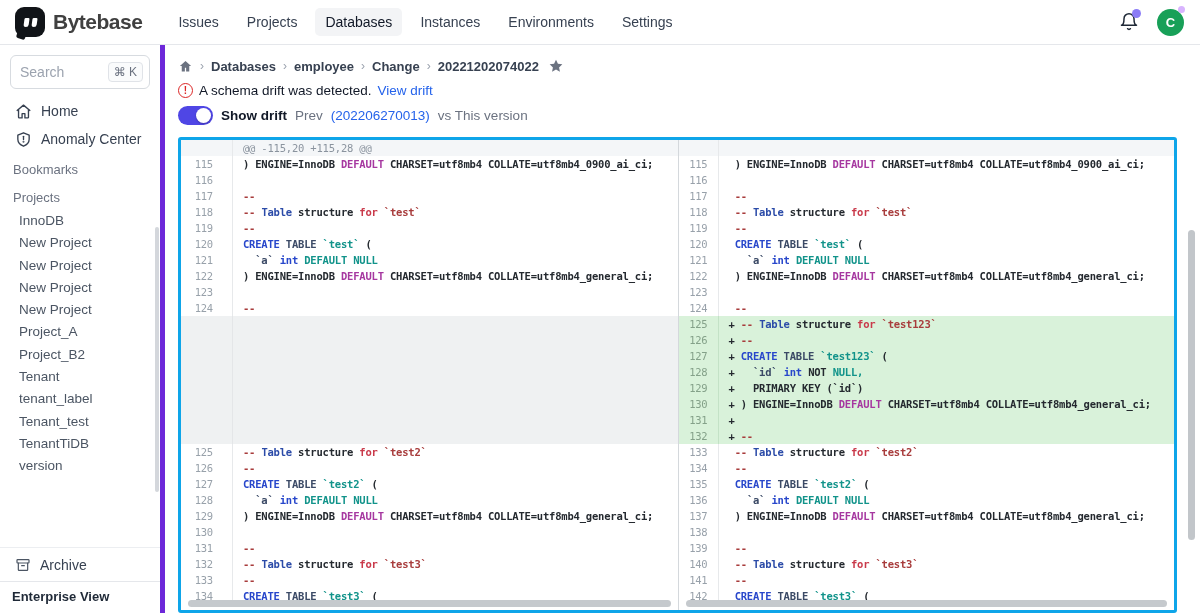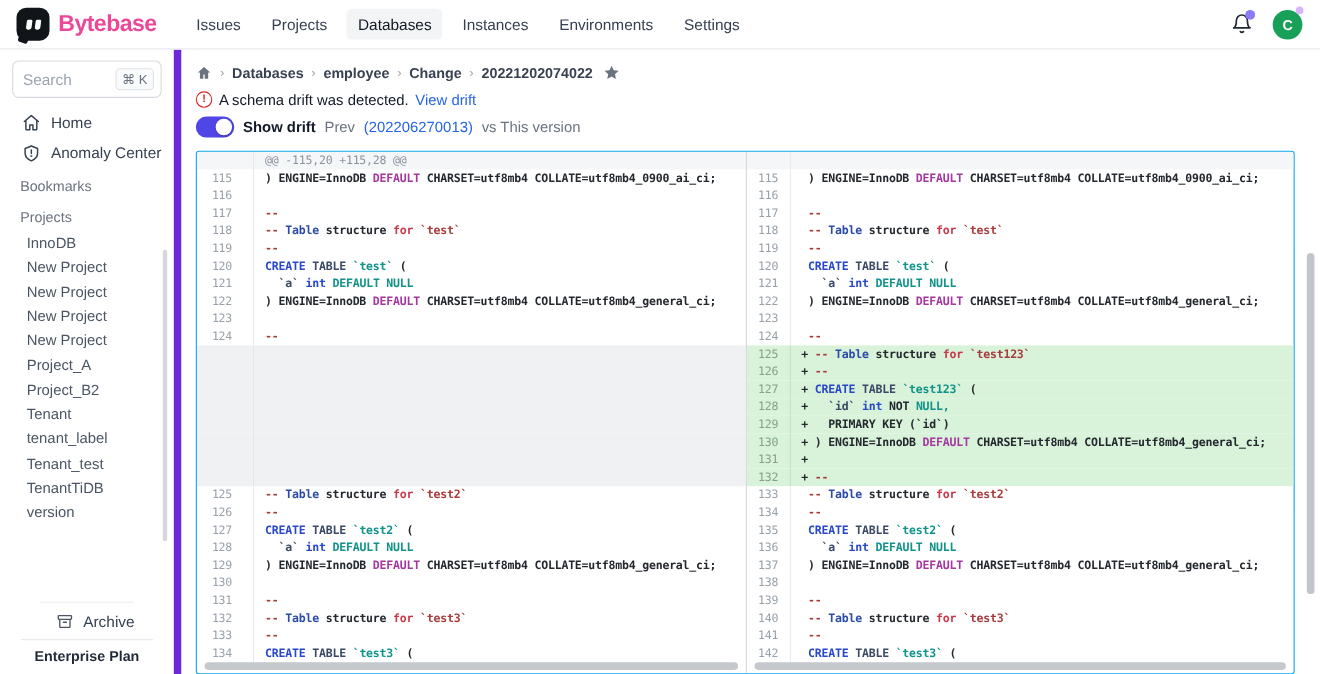--- a/index.html
+++ b/index.html
@@ -9,37 +9,37 @@
   
   .topbar { position:absolute; left:0; top:0; width:1200px; height:45px;
     background:#fff; border-bottom:1px solid #e5e7eb; display:flex; align-items:center; z-index:5; }
   .brand { display:flex; align-items:center; gap:8px; padding:0 14px 0 15px; cursor:pointer; }
   .logo { width:30px; height:30px; background:#111418; border-radius:9px; position:relative;
     display:flex; align-items:center; justify-content:center; }
   .logo:after { content:""; position:absolute; left:2px; bottom:-2px; width:9px; height:9px;
     background:#111418; border-radius:2px; transform:rotate(18deg); }
   .logo .q { width:5px; height:9px; background:#fff; border-radius:1.5px 1.5px 3px 3px;
     margin:0 1.5px; transform:skewX(-8deg); position:relative; z-index:1; }
-  .brand-text { font-size:21px; font-weight:800; color:#ec4899; letter-spacing:-0.5px; }
+  .brand-text { font-size:21px; font-weight:800; color:#404040; letter-spacing:-0.5px; }
   .nav-items { display:flex; align-items:center; gap:8px; margin-left:12px; }
   .nav-item { font-size:14px; color:#374151; padding:6px 10px; border-radius:5px; cursor:pointer; }
   .nav-item.active { background:#f3f4f6; color:#111827; }
   .topbar-right { margin-left:auto; display:flex; align-items:center; gap:18px; padding-right:16px; }
   .bell { position:relative; width:20px; height:20px; cursor:pointer; }
   .bell-dot { position:absolute; right:-2px; top:-3px; width:9px; height:9px; border-radius:50%;
     background:#8b7cf6; }
   .avatar { width:27px; height:27px; border-radius:50%; background:#18a058; color:#fff;
     font-size:13px; font-weight:600; display:flex; align-items:center; justify-content:center;
     position:relative; cursor:pointer; }
   .avatar-dot { position:absolute; right:-1px; top:-3px; width:7px; height:7px; border-radius:50%;
     background:#d8b4fe; }
 
   
   .sidebar { position:absolute; left:0; top:45px; width:165px; height:568px;
-    border-right:7px solid #6d28d9; background:#fff; display:flex; flex-direction:column;align-items:center; }
+    border-right:5px solid #6d28d9; background:#fff; display:flex; flex-direction:column; }
   .search-box { margin:10px 10px 8px 10px; height:34px; border:1px solid #d7dbe0; border-radius:6px;
     display:flex; align-items:center; padding:0 6px 0 9px; gap:4px; }
   .search-box input { border:none; outline:none; width:80px; font-size:14px;
     font-family:"Liberation Sans", sans-serif; color:#374151; }
   .search-box input::placeholder { color:#9ca3af; }
   .kbd { margin-left:auto; border:1px solid #e0e3e8; background:#fafbfc; border-radius:4px;
     font-size:12px; color:#6b7280; padding:2px 5px; white-space:nowrap; }
   .side-scroll { flex:1; overflow:hidden; position:relative; }
   .snav-item { display:flex; align-items:center; gap:9px; padding:6px 6px 6px 15px; height:28px;
     font-size:14px; color:#374151; cursor:pointer; }
@@ -69,21 +69,21 @@
     font-size:13.5px; }
   .toggle { width:35px; height:19px; border-radius:10px; background:#4f46e5; position:relative;
     cursor:pointer; flex-shrink:0; }
   .toggle .knob { position:absolute; right:2px; top:2px; width:15px; height:15px; border-radius:50%;
     background:#fff; box-shadow:0 1px 2px rgba(0,0,0,.25); }
   .toggle-label { font-weight:700; color:#111827; }
   .muted { color:#6b7280; }
 
   
   .diff-panel { position:absolute; left:13px; top:92px; width:999px; height:476px;
-    border:1px solid #0ea5e9; border-radius:3px; background:#fff; display:flex; overflow:hidden; }
+    border:3px solid #0ea5e9; border-radius:3px; background:#fff; display:flex; overflow:hidden; }
   .pane { width:50%; position:relative; overflow:hidden; }
   .pane.right { border-left:1px solid #d4d8dc; }
   .diff-row { display:flex; height:16px; line-height:16px; white-space:pre;
     font-family:"DejaVu Sans Mono","Liberation Mono",monospace; font-size:10.5px;
     letter-spacing:-0.2px; font-weight:600; }
   .diff-row .num { flex-shrink:0; text-align:right; color:#98a1aa; font-weight:400;
     border-right:1px solid #e7e9eb; }
   .pane.left .num { width:52px; padding-right:19px; }
   .pane.right .num { width:40px; padding-right:10px; }
   .diff-row .code { padding-left:10px; overflow:hidden; flex:1; }
@@ -181,21 +181,21 @@
   <div class="archive-row">
     <span class="ic">
       <svg width="16" height="16" viewBox="0 0 24 24" fill="none" stroke="#4b5563" stroke-width="1.8" stroke-linecap="round" stroke-linejoin="round">
           <rect x="3" y="4" width="18" height="5" rx="1"></rect>
           <path d="M5 9v10a1 1 0 001 1h12a1 1 0 001-1V9"></path>
           <path d="M10 13h4"></path>
         </svg>
     </span>
     <span>Archive</span>
   </div>
-  <div class="plan-row">Enterprise Plan</div>
+  <div class="plan-row">Enterprise View</div>
 </div>
 
 <div class="main">
   <div class="crumb-row" id="crumb-row">
     <span class="crumb-item">
       <svg width="15" height="15" viewBox="0 0 24 24" fill="#6b7280">
           <path d="M12 3l9 8h-3v9h-5v-6h-2v6H6v-9H3z"></path>
         </svg>
     </span>
   <span class="crumb-sep">›</span>

